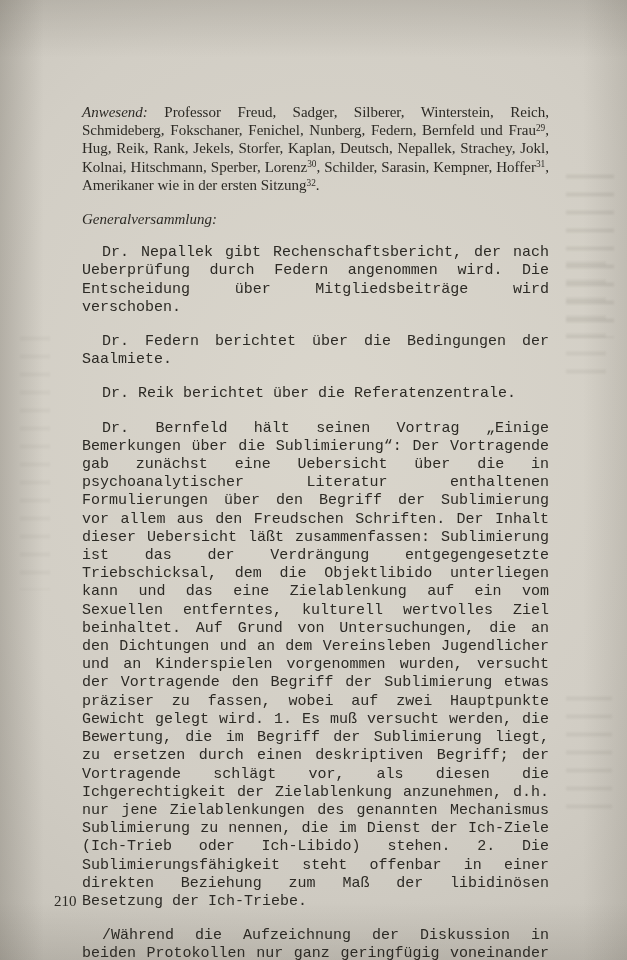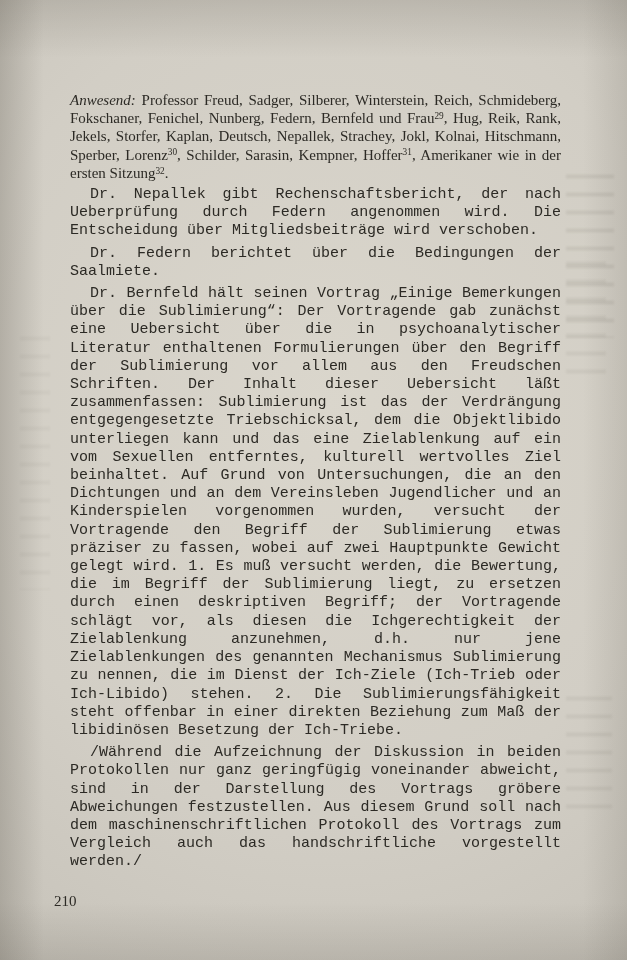--- a/index.html
+++ b/index.html
@@ -53,21 +53,21 @@
     top: 87px;
     width: 499px;
     color: #2c2a25;
     font-size: 15px;
     line-height: 18.2px;
     text-align: justify;
     hyphens: auto;
     -webkit-hyphens: auto;
   }
   p.para {
-    margin: 4px;
+    margin: 16px;
     padding: 0;
   }
   p.para.indent {
     text-indent: 20px;
     font-family: Liberation Mono, monospace;
   }
   em { font-style: italic; }
   sup {
     font-size: 0.62em;
     line-height: 0;
@@ -87,20 +87,22 @@
 <body>
 
 <div class="page">
   <div class="bleed bleed-1"></div>
   <div class="bleed bleed-2"></div>
   <div class="bleed bleed-3"></div>
   <div class="bleed bleed-4"></div>
 
   <div class="text-block">
       <p class="para"><em>Anwesend:</em><span> Professor Freud, Sadger, Silberer, Winterstein, Reich, Schmideberg, Fokschaner, Fenichel, Nunberg, Federn, Bernfeld und Frau</span><sup>29</sup><span>, Hug, Reik, Rank, Jekels, Storfer, Kaplan, Deutsch, Nepallek, Strachey, Jokl, Kolnai, Hitschmann, Sperber, Lorenz</span><sup>30</sup><span>, Schilder, Sarasin, Kempner, Hoffer</span><sup>31</sup><span>, Amerikaner wie in der ersten Sitzung</span><sup>32</sup><span>.</span></p>
+      <p class="para"><em>Generalversammlung:</em></p>
       <p class="para indent"><span>Dr. Nepallek gibt Rechenschaftsbericht, der nach Ueberprüfung durch Federn angenommen wird. Die Entscheidung über Mitgliedsbeiträge wird verschoben.</span></p>
       <p class="para indent"><span>Dr. Federn berichtet über die Bedingungen der Saalmiete.</span></p>
+      <p class="para indent"><span>Dr. Reik berichtet über die Referatenzentrale.</span></p>
       <p class="para indent"><span>Dr. Bernfeld hält seinen Vortrag „Einige Bemerkungen über die Sublimierung“: Der Vortragende gab zunächst eine Uebersicht über die in psychoanalytischer Literatur enthaltenen Formulierungen über den Begriff der Sublimierung vor allem aus den Freudschen Schriften. Der Inhalt dieser Uebersicht läßt zusammenfassen: Sublimierung ist das der Verdrängung entgegengesetzte Triebschicksal, dem die Objektlibido unterliegen kann und das eine Zielablenkung auf ein vom Sexuellen entferntes, kulturell wertvolles Ziel beinhaltet. Auf Grund von Untersuchungen, die an den Dichtungen und an dem Vereinsleben Jugendlicher und an Kinderspielen vorgenommen wurden, versucht der Vortragende den Begriff der Sublimierung etwas präziser zu fassen, wobei auf zwei Hauptpunkte Gewicht gelegt wird. 1. Es muß versucht werden, die Bewertung, die im Begriff der Sublimierung liegt, zu ersetzen durch einen deskriptiven Begriff; der Vortragende schlägt vor, als diesen die Ichgerechtigkeit der Zielablenkung anzunehmen, d.h. nur jene Zielablenkungen des genannten Mechanismus Sublimierung zu nennen, die im Dienst der Ich-Ziele (Ich-Trieb oder Ich-Libido) stehen. 2. Die Sublimierungsfähigkeit steht offenbar in einer direkten Beziehung zum Maß der libidinösen Besetzung der Ich-Triebe.</span></p>
       <p class="para indent"><span>/Während die Aufzeichnung der Diskussion in beiden Protokollen nur ganz geringfügig voneinander abweicht, sind in der Darstellung des Vortrags gröbere Abweichungen festzustellen. Aus diesem Grund soll nach dem maschinenschriftlichen Protokoll des Vortrags zum Vergleich auch das handschriftliche vorgestellt werden./</span></p>
     </div>
 
   <div class="page-number">210</div>
 </div>
 
 </body></html>

